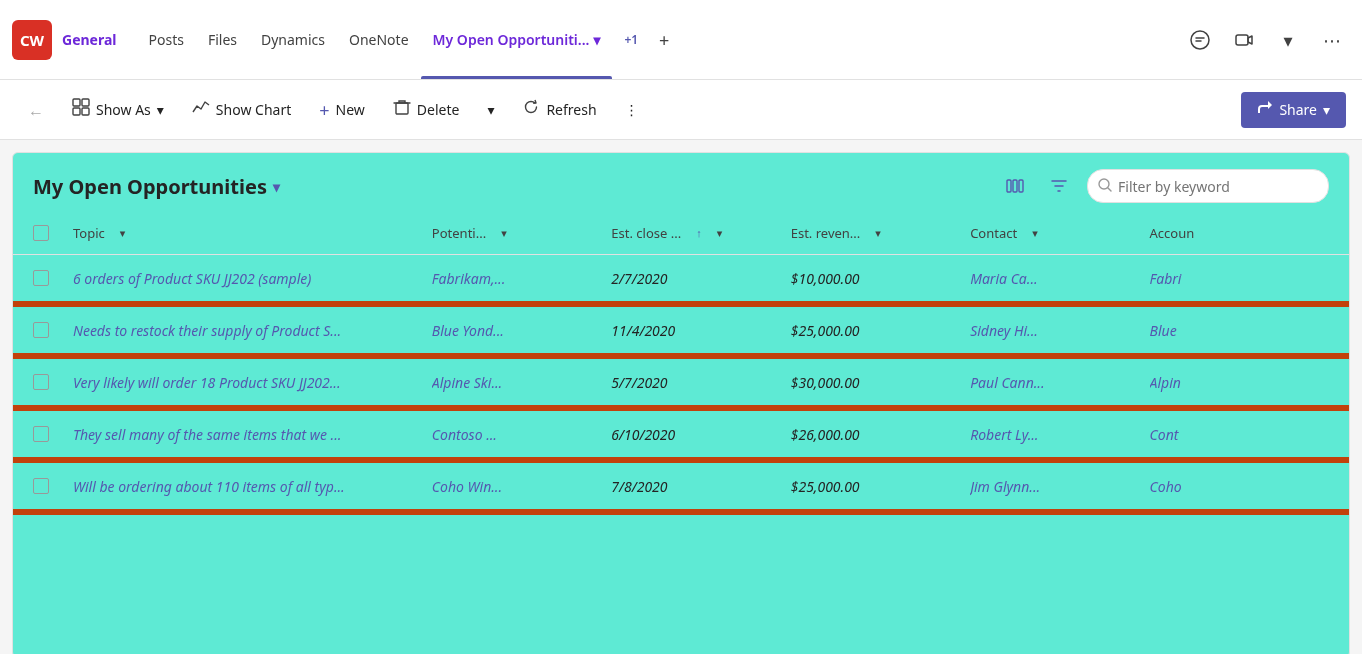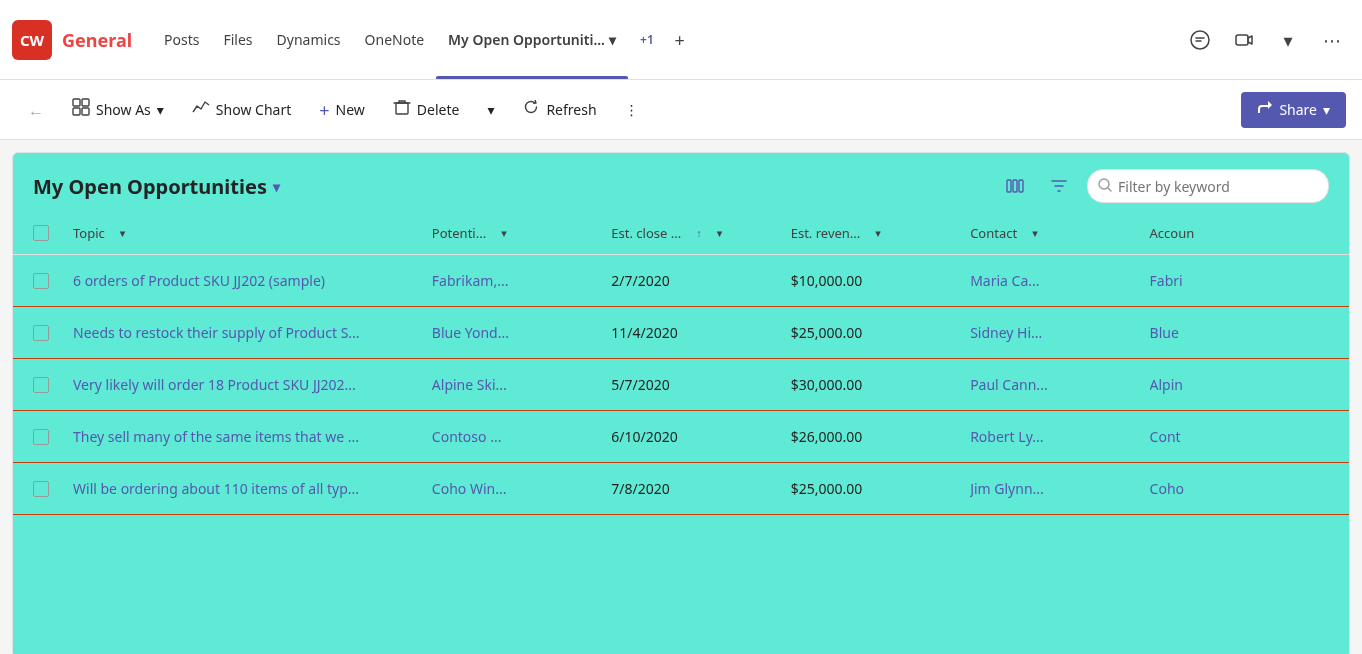--- a/index.html
+++ b/index.html
@@ -18,38 +18,38 @@
     .app-icon {
       width: 40px; height: 40px;
       background: #d93025;
       border-radius: 6px;
       display: flex; align-items: center; justify-content: center;
       color: #fff; font-weight: 700; font-size: 15px;
       margin-right: 10px;
       flex-shrink: 0;
     }
     .app-title {
-      font-size: 18px; font-weight: 700; color: #ef4444;
+      font-size: 14px; font-weight: 700; color: #6d28d9;
       margin-right: 20px;
     }
     .nav-links {
       display: flex; align-items: center; height: 100%;
       flex: 1;
     }
     .nav-link {
       padding: 8px 12px;
       height: 100%;
       display: flex; align-items: center;
       font-size: 14px; color: #424242;
       cursor: pointer;
       position: relative;
       white-space: nowrap;
     }
     .nav-link.active {
-      color: #404040; font-weight: 600;
+      color: #6d28d9; font-weight: 600;
     }
     .nav-link.active::after {
       content: '';
       position: absolute;
       bottom: 0; left: 0; right: 0;
       height: 3px;
       background: #5558af;
       border-radius: 2px 2px 0 0;
     }
     .nav-link-dropdown {
@@ -167,23 +167,24 @@
     .th .sort-icon { font-size: 11px; color: #5558af; }
     .table-body {
       flex: 1;
       overflow-y: auto;
       position: relative;
     }
     .table-row {
       display: grid;
       grid-template-columns: 40px 2fr 1fr 1fr 1fr 1fr 1fr;
       padding: 0 20px;
-      border-bottom: 1px solid #c2410c;
+      border-bottom: 6px solid #c2410c;
       align-items: center;
       min-height: 52px;
+      font-style: italic;
     }
     .td {
       font-size: 14px; color: #242424;
       overflow: hidden; text-overflow: ellipsis; white-space: nowrap;
       padding-right: 8px;
     }
     .td.link { color: #5558af; cursor: pointer; }
     .td-checkbox {
       display: flex; align-items: center;
     }

